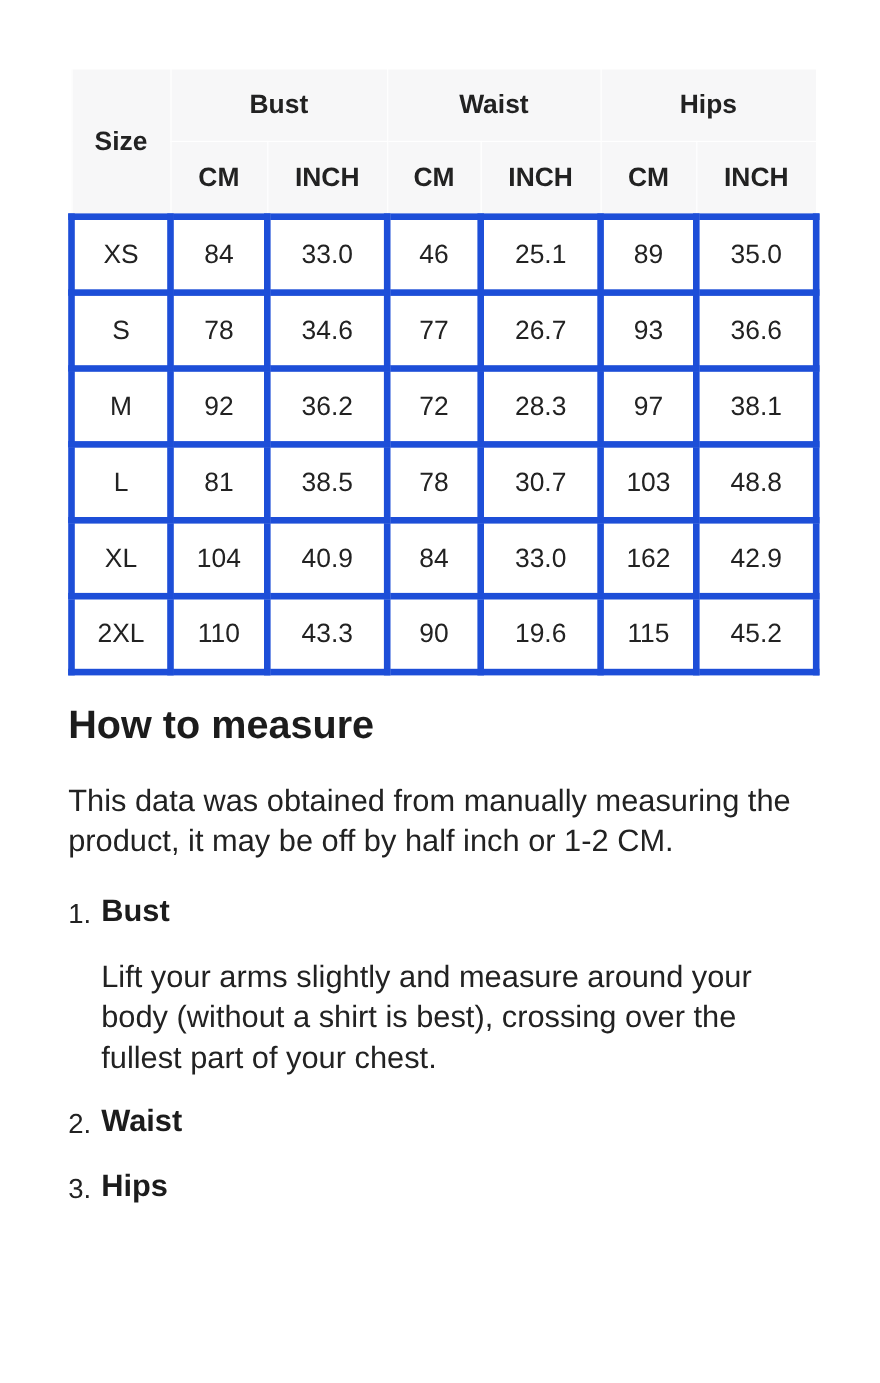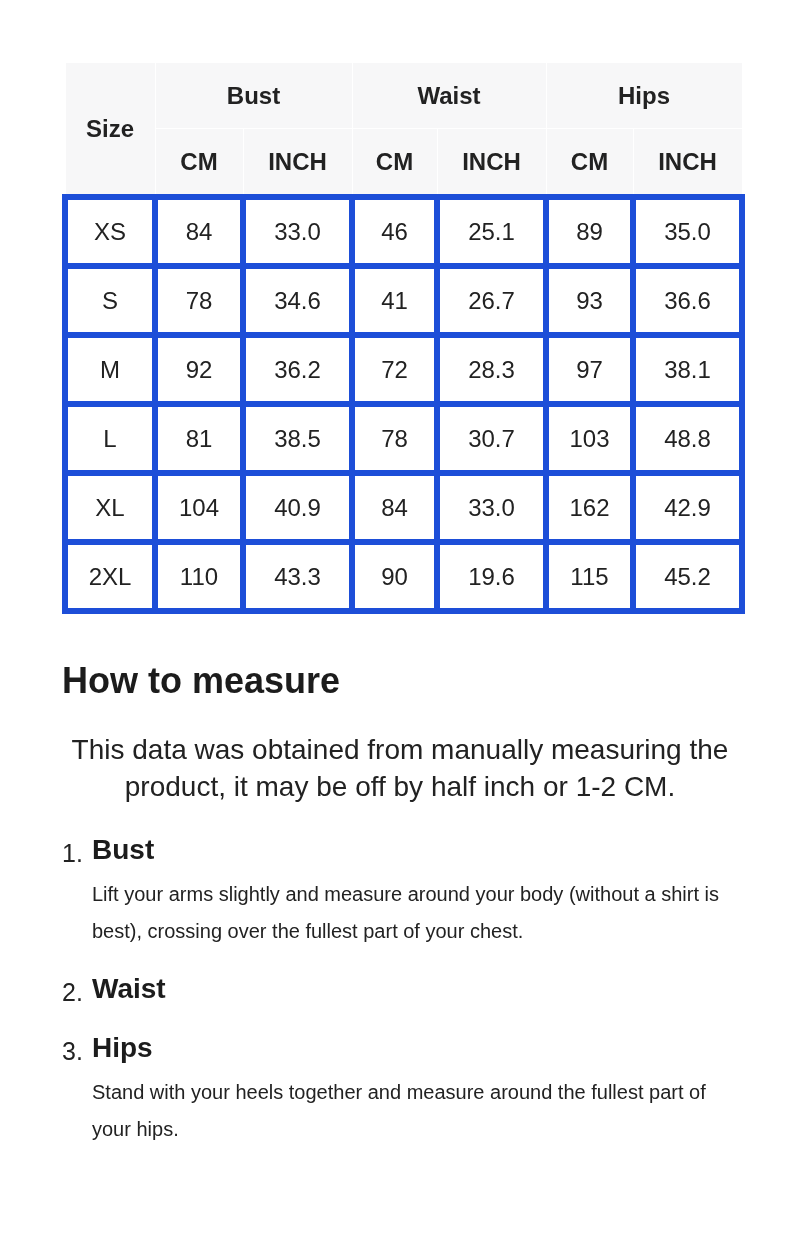--- a/index.html
+++ b/index.html
@@ -44,31 +44,30 @@
     border-bottom: 1px solid #e8e8e9;
   }
   table.size-chart tbody td {
     border: 6px solid #1d4ed8;
     height: 63px;
     font-weight: normal;
   }
 
   
   .htm-title {
-    margin-top: 46px;
+    margin-top: 24px;
     font-size: 36px;
     line-height: 1.15;
     font-weight: bold;
     color: #1c1c1c;
   }
   .htm-intro {
     margin-top: 14px;
     font-size: 28px;
     line-height: 37px;
-    text-align: center;
   }
   .steps {
     margin-top: 25px;
   }
   .step {
     display: flex;
     margin-bottom: 22px;
   }
   .step-number {
     width: 30px;
@@ -80,22 +79,22 @@
   .step-body {
     flex: 1;
   }
   .step-term {
     font-size: 28px;
     line-height: 34px;
     font-weight: bold;
     color: #1c1c1c;
   }
   .step-description {
-    margin-top: 9px;
-    font-size: 20px;
+    margin-top: 24px;
+    font-size: 28px;
     line-height: 37px;
   }
 </style>
 </head>
 <body>
 
 <div class="content">
 
   <table class="size-chart">
     <colgroup>
@@ -130,21 +129,21 @@
         <td>33.0</td>
         <td>46</td>
         <td>25.1</td>
         <td>89</td>
         <td>35.0</td>
       </tr>
       <tr>
         <td>S</td>
         <td>78</td>
         <td>34.6</td>
-        <td>41</td>
+        <td>77</td>
         <td>26.7</td>
         <td>93</td>
         <td>36.6</td>
       </tr>
       <tr>
         <td>M</td>
         <td>92</td>
         <td>36.2</td>
         <td>72</td>
         <td>28.3</td>
@@ -199,18 +198,17 @@
       <span class="step-number">2.</span>
       <div class="step-body">
         <div class="step-term">Waist</div>
       </div>
     </div>
 
     <div class="step">
       <span class="step-number">3.</span>
       <div class="step-body">
         <div class="step-term">Hips</div>
-        <div class="step-description">Stand with your heels together and measure around the fullest part of your hips.</div>
       </div>
     </div>
 
   </div>
 </div>
 
 </body></html>

